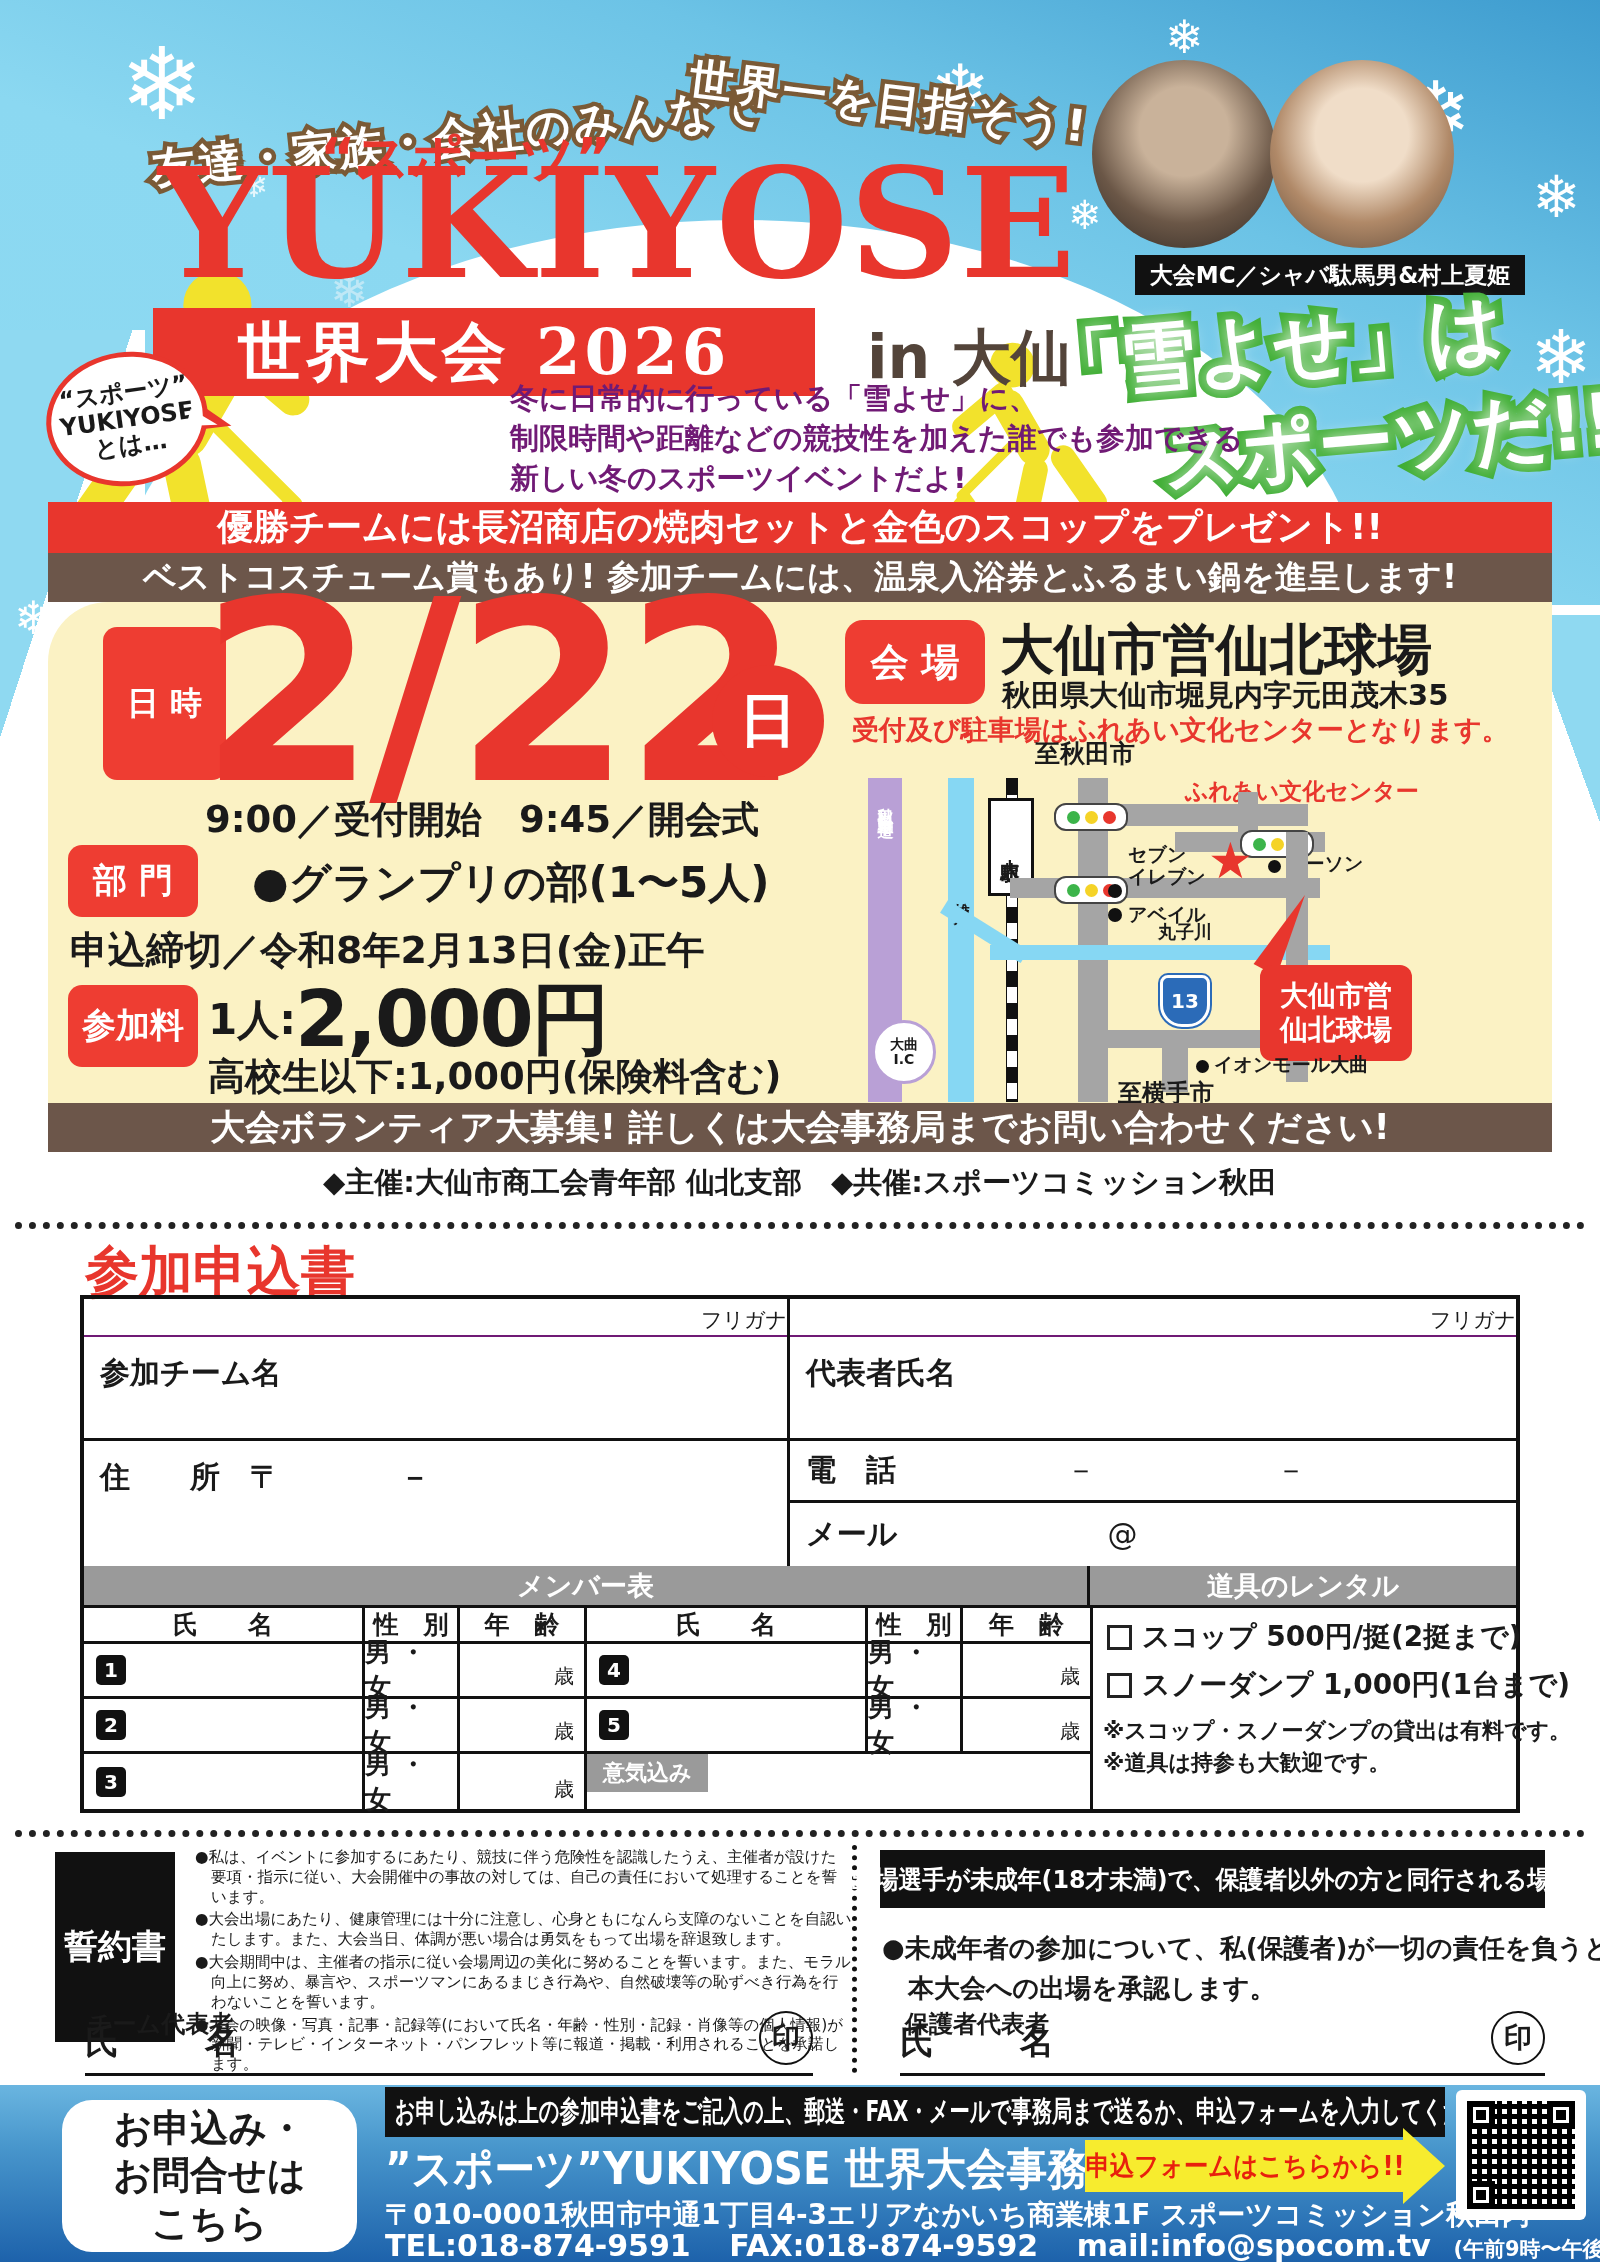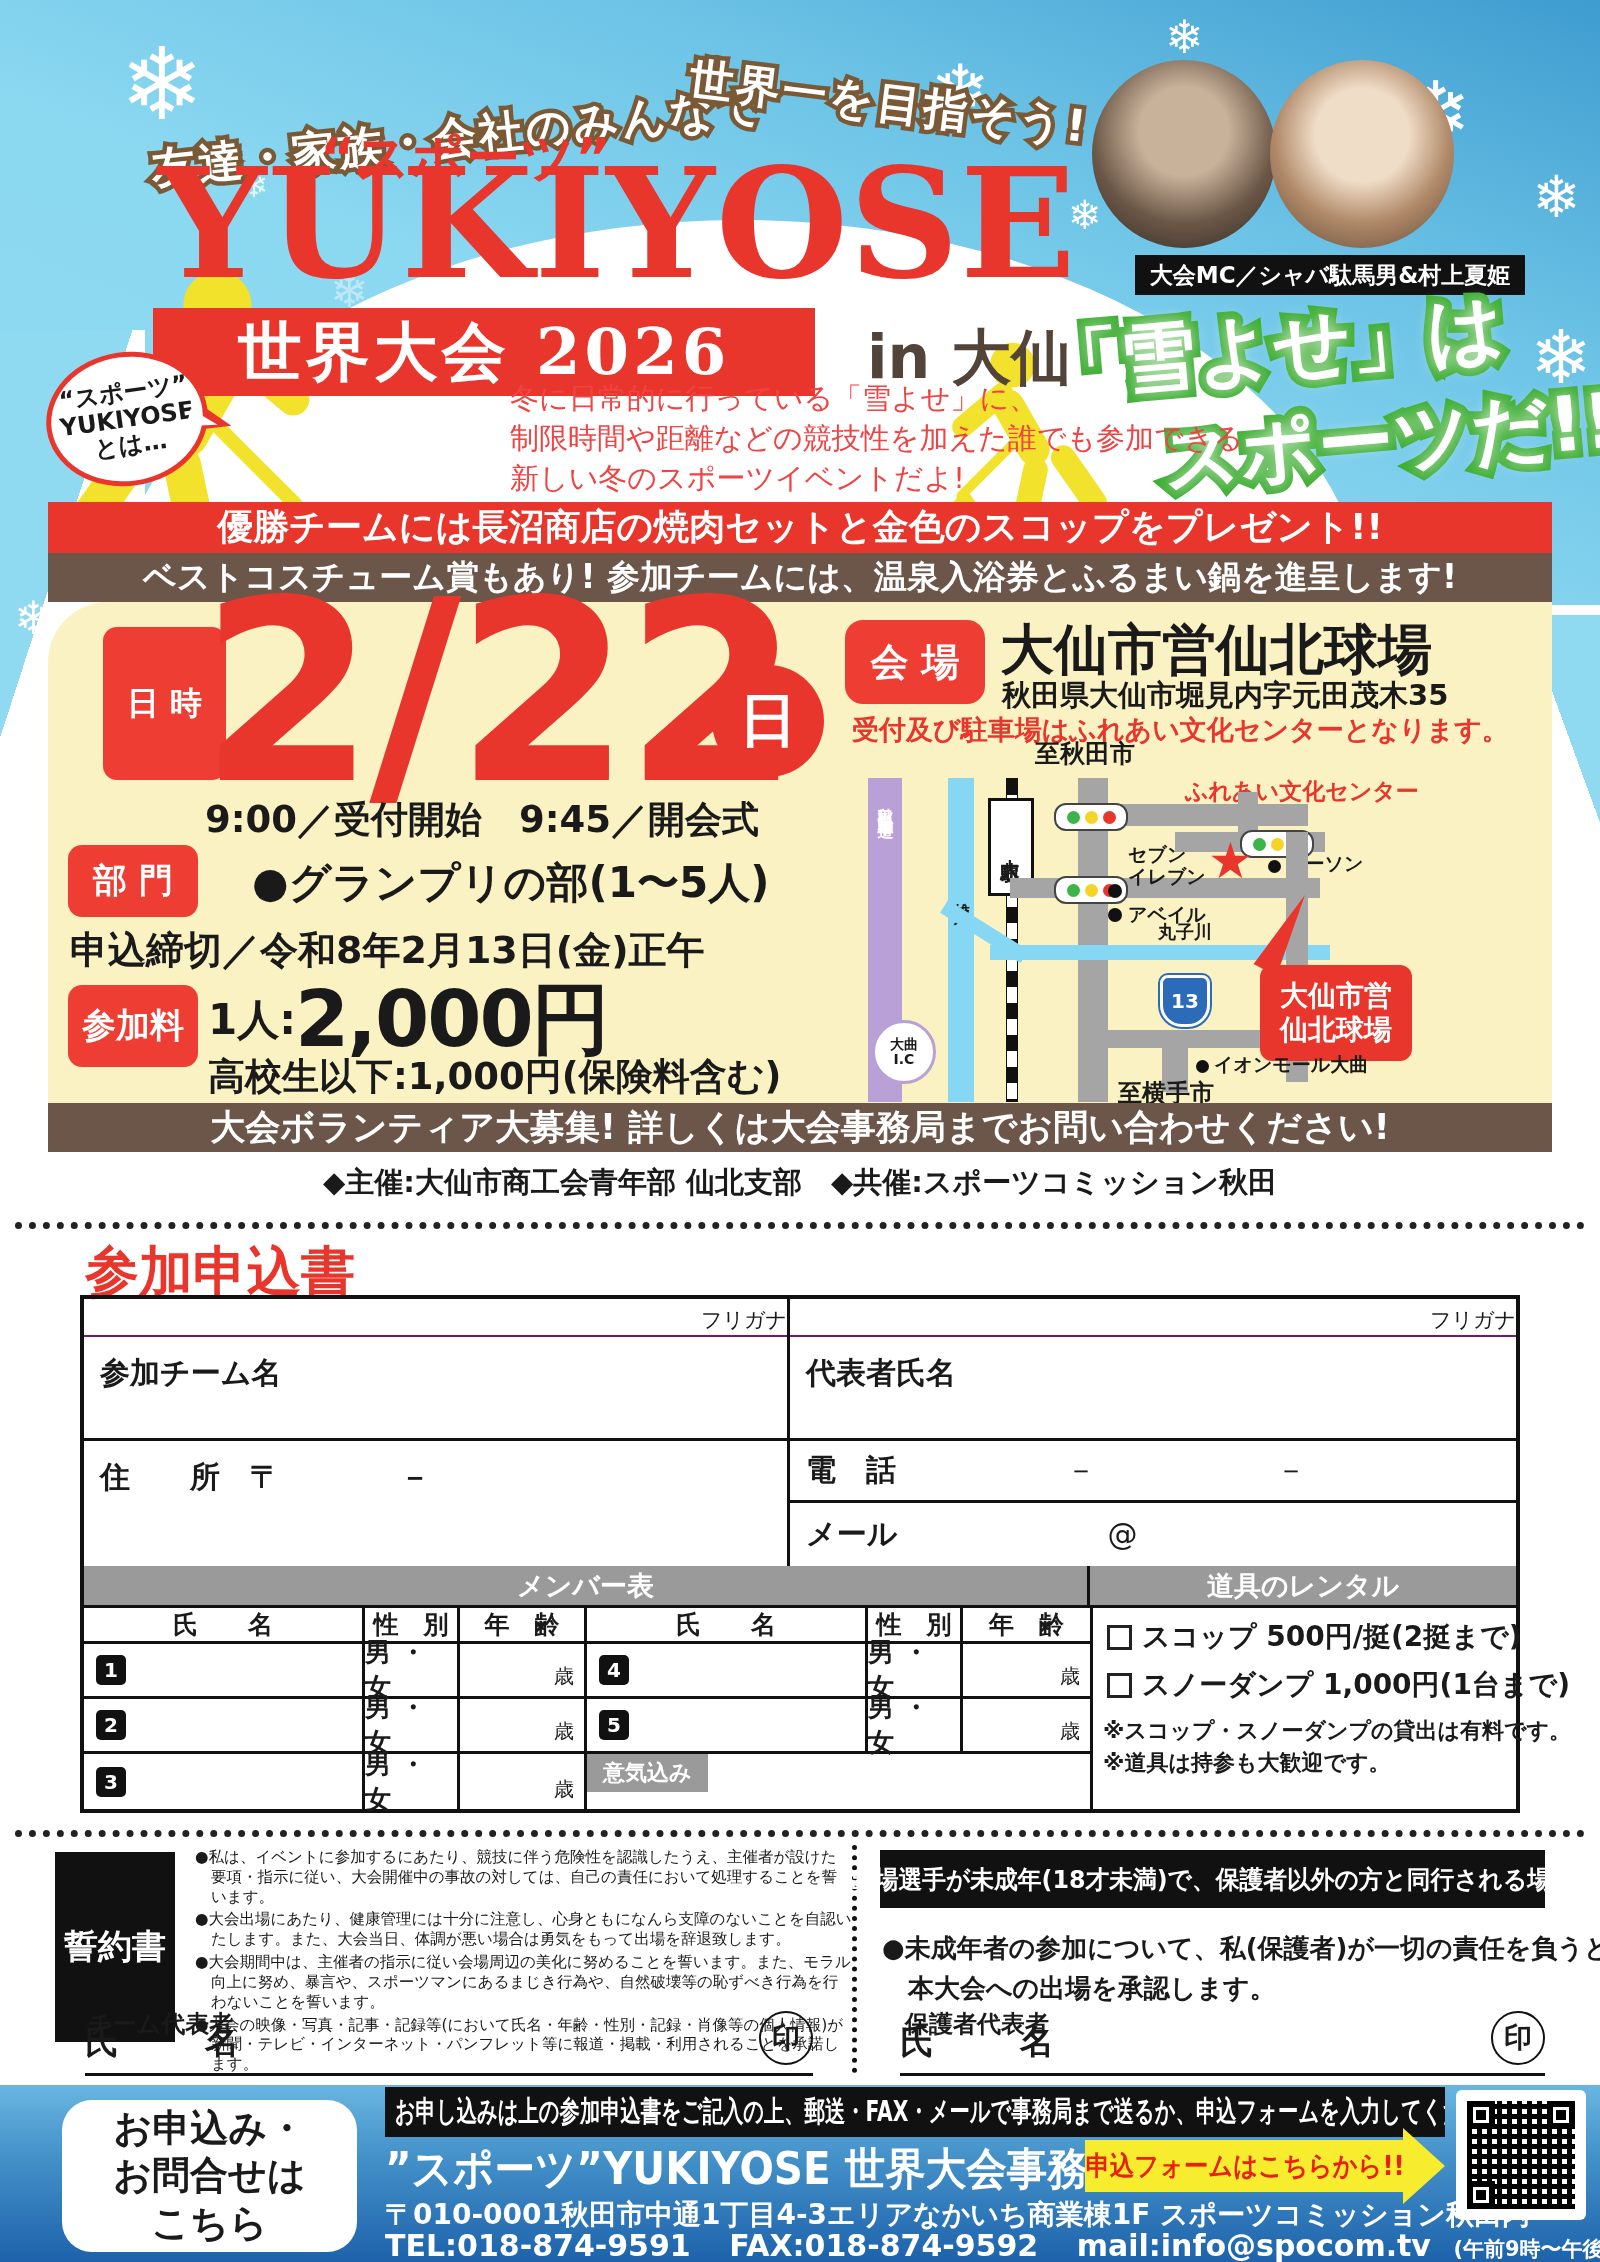--- a/index.html
+++ b/index.html
@@ -38,21 +38,21 @@
 
   
   .bubble{left:46px;top:352px;width:152px;height:124px;background:#fff;border:5px solid #e8362d;
     border-radius:50%;display:flex;flex-direction:column;align-items:center;justify-content:center;
     transform:rotate(-8deg);z-index:3;}
   .bubble div{font-weight:800;font-size:24px;line-height:1.12;}
   .tailA{left:192px;top:406px;width:0;height:0;border-top:15px solid transparent;
     border-bottom:15px solid transparent;border-left:40px solid #e8362d;transform:rotate(14deg);z-index:2;}
   .tailB{left:188px;top:412px;width:0;height:0;border-top:9px solid transparent;
     border-bottom:9px solid transparent;border-left:30px solid #fff;transform:rotate(14deg);z-index:4;}
-  .desc{left:510px;top:378px;font-size:29px;font-weight:400;line-height:1.38;color:#ef4444;}
+  .desc{left:510px;top:378px;font-size:29px;font-weight:700;line-height:1.38;color:#701a75;}
 
   
   .banner{left:48px;width:1504px;display:flex;align-items:center;justify-content:center;
     color:#fff;font-weight:800;z-index:2;}
   .b-red{top:502px;height:51px;background:#e8362d;font-size:36px;}
   .b-brown{top:553px;height:49px;background:#6c564a;font-size:33px;}
   .b-vol{top:1103px;height:49px;background:#6c564a;font-size:35px;}
 
   
   .ypanel{left:48px;top:602px;width:1504px;height:501px;background:#fbf2c4;

